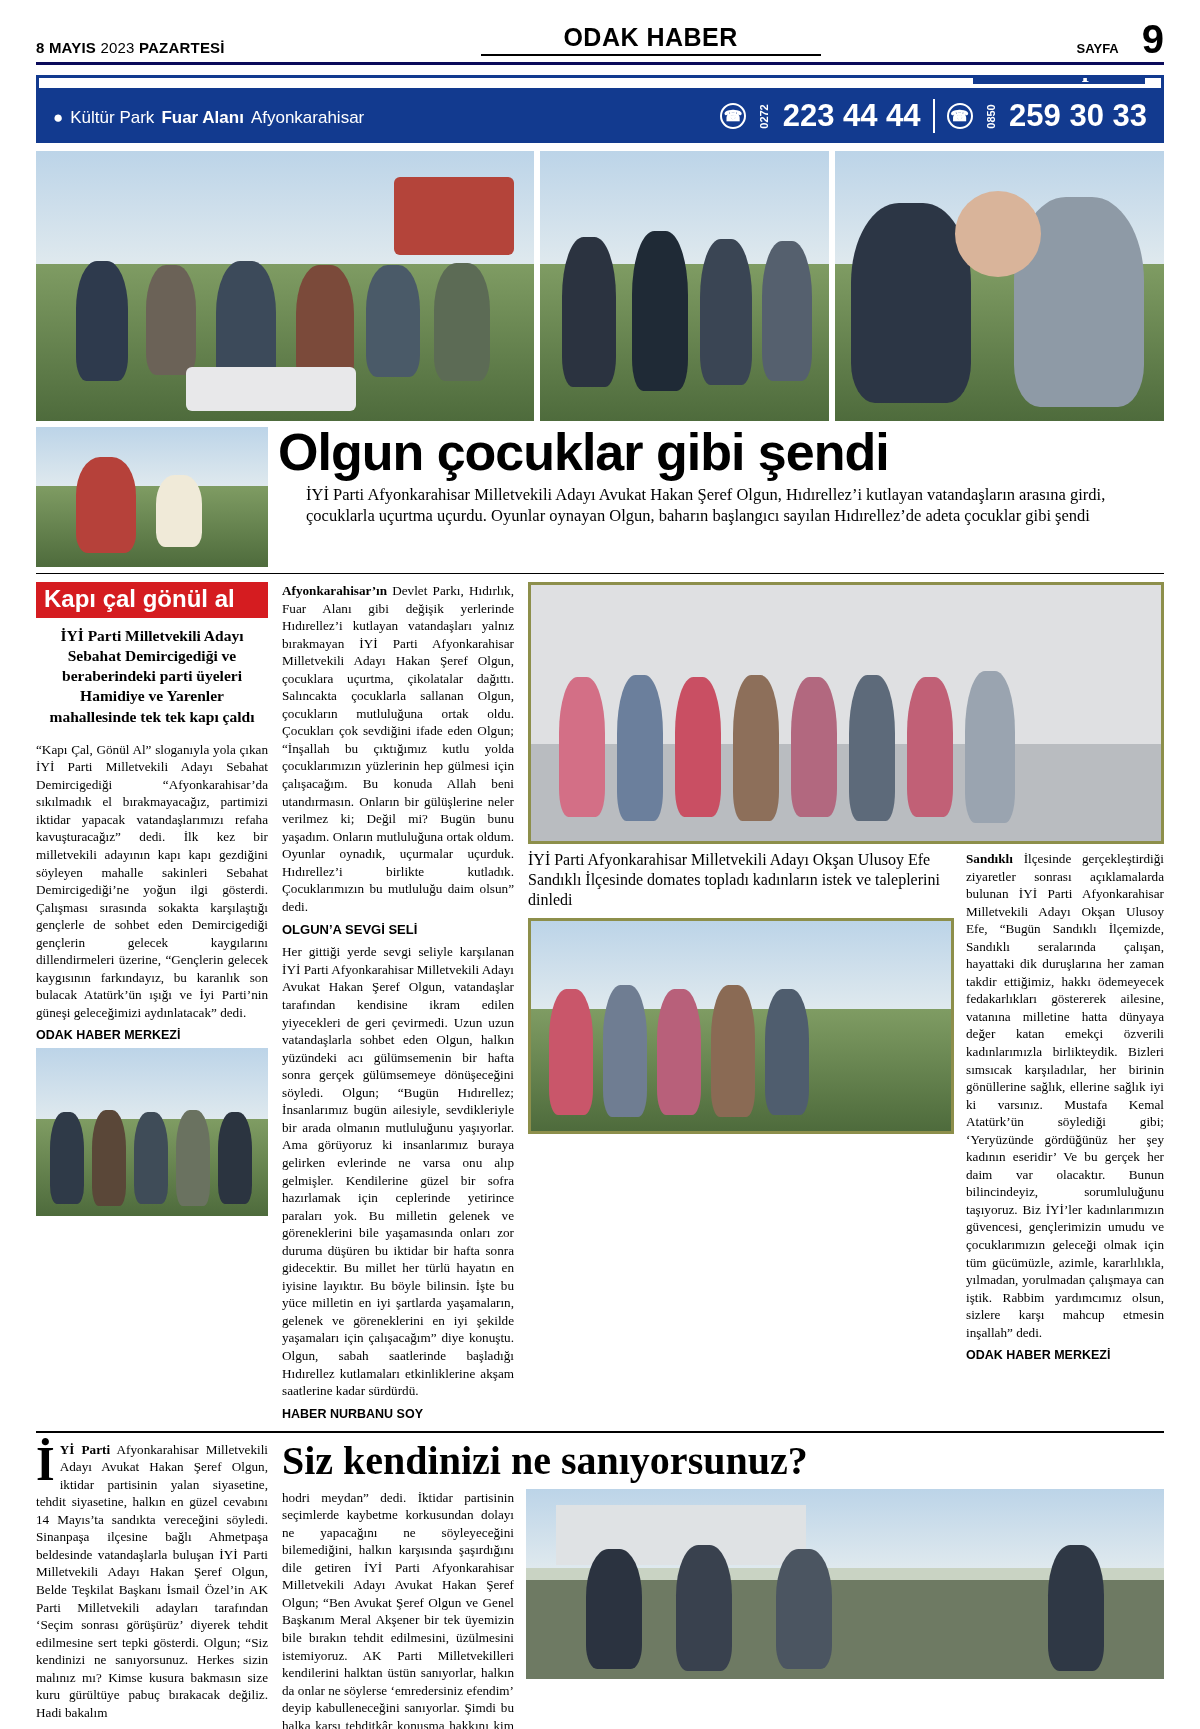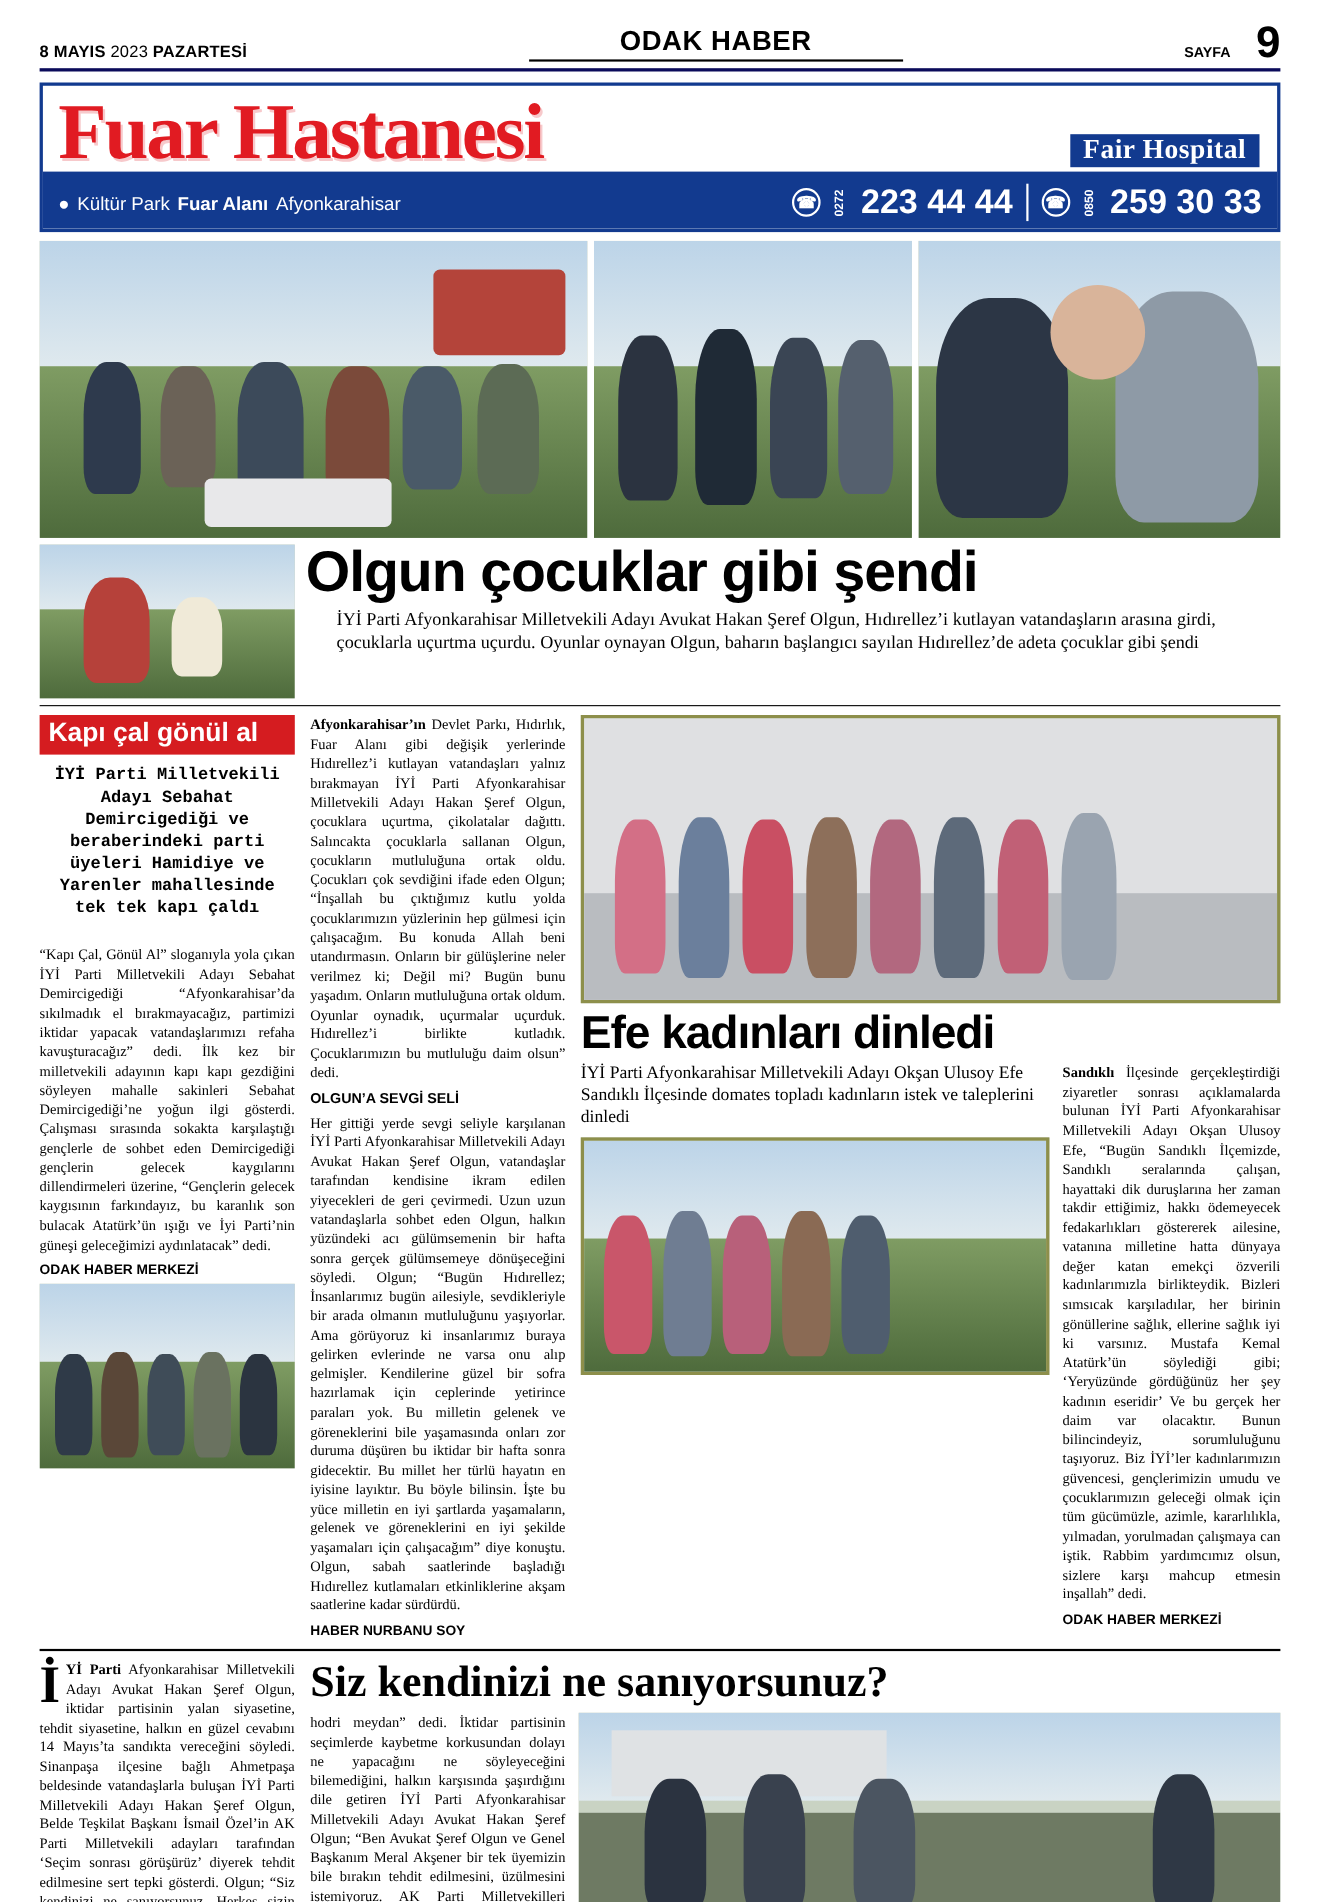--- a/index.html
+++ b/index.html
@@ -231,26 +231,26 @@
     background: #d51c20;
     color: #fff;
     font-family: "Liberation Sans", sans-serif;
     font-weight: bold;
     font-size: 24px;
     padding: 3px 8px 5px 8px;
     display: block;
     margin-bottom: 8px;
   }
   .kicker {
-    font-family: Liberation Mono, monospace;
+    font-family: Liberation Serif, serif;
     font-size: 15.5px;
     line-height: 1.3;
     text-align: center;
     font-weight: bold;
-    margin-bottom: 24px;
+    margin-bottom: 14px;
   }
   p.t {
     font-family: "Liberation Serif", serif;
     font-size: 13.2px;
     line-height: 1.33;
     text-align: justify;
     margin: 0 0 7px 0;
   }
   p.t b { font-weight: bold; }
   .subhead {
@@ -342,21 +342,20 @@
     </div>
     <div class="mh-right">
       <span class="mh-sayfa">SAYFA</span>
       <span class="mh-pageno">9</span>
     </div>
   </div>
   <div class="mh-rule"></div>
 
   <div class="advert">
     <div class="ad-top">
-      <div class="ad-logo">Fuar Hastanesi</div>
       <div class="ad-sub">Fair Hospital</div>
     </div>
     <div class="ad-bottom">
       <div class="ad-left">
         <div class="ad-addr">
           <span>●</span>
           <span>Kültür Park</span>
           <b>Fuar Alanı</b>
           <span>Afyonkarahisar</span>
         </div>
@@ -452,21 +451,20 @@
         <div style="position:absolute;left:0;right:0;bottom:0;height:38%;background:#b9bcc0"></div>
         <div class="ph-fig" style="left:28px;bottom:24px;width:46px;height:140px;background:#d36f86"></div>
         <div class="ph-fig" style="left:86px;bottom:20px;width:46px;height:146px;background:#6b7f9c"></div>
         <div class="ph-fig" style="left:144px;bottom:24px;width:46px;height:140px;background:#c94f63"></div>
         <div class="ph-fig" style="left:202px;bottom:20px;width:46px;height:146px;background:#8d6f5a"></div>
         <div class="ph-fig" style="left:260px;bottom:24px;width:46px;height:140px;background:#b2687f"></div>
         <div class="ph-fig" style="left:318px;bottom:20px;width:46px;height:146px;background:#5d6a7a"></div>
         <div class="ph-fig" style="left:376px;bottom:24px;width:46px;height:140px;background:#c16076"></div>
         <div class="ph-fig" style="left:434px;bottom:18px;width:50px;height:152px;background:#9aa4b0"></div>
       </div>
-      <h2 class="h2">Efe kadınları dinledi</h2>
       <div class="efe-cols">
         <div class="efe-left">
           <div class="efe-lede">İYİ Parti Afyonkarahisar Milletvekili Adayı Okşan Ulusoy Efe Sandıklı İlçesinde domates topladı kadınların istek ve taleplerini dinledi</div>
           <div class="photo efe-photo2" style="margin-top:8px">
             <div class="sky"></div>
               <div class="ground"></div>
             <div class="ph-fig" style="left:18px;bottom:16px;width:44px;height:126px;background:#c9566a"></div>
             <div class="ph-fig" style="left:72px;bottom:14px;width:44px;height:132px;background:#6f7d92"></div>
             <div class="ph-fig" style="left:126px;bottom:16px;width:44px;height:126px;background:#b8607a"></div>
             <div class="ph-fig" style="left:180px;bottom:14px;width:44px;height:132px;background:#8a6a54"></div>

